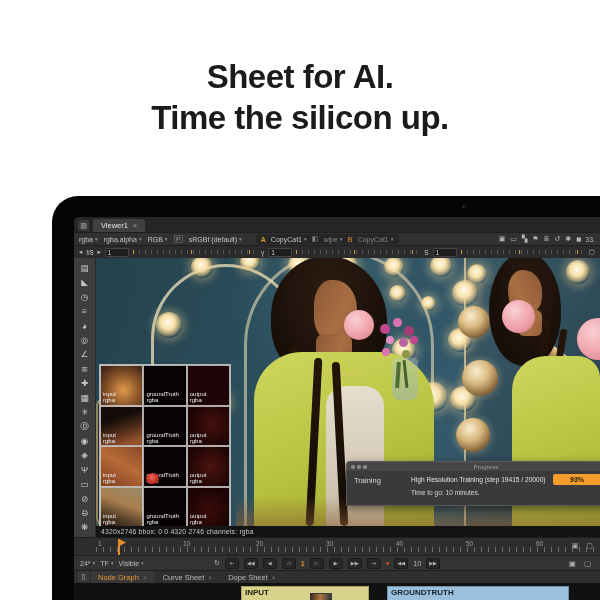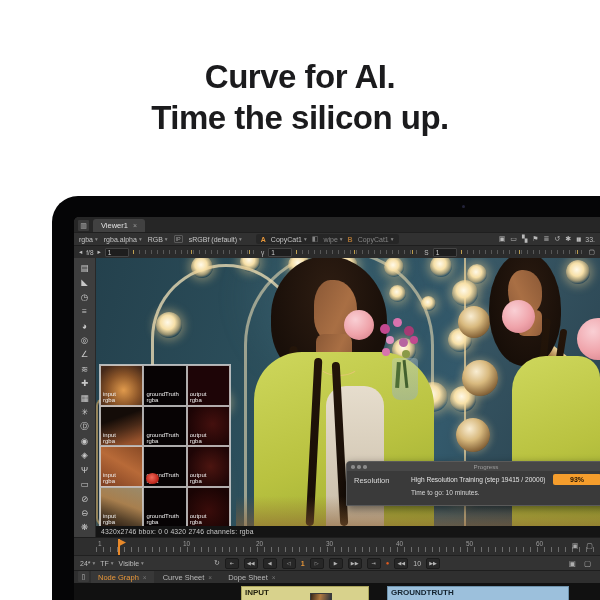--- a/index.html
+++ b/index.html
@@ -122,21 +122,21 @@
   .n-input{left:167px;width:128px;background:#d8d28c;border:1px solid #aaa45c;color:#23220f;}
   .n-gt{left:313px;width:182px;background:#9cc0dc;border:1px solid #6f93ad;color:#13222e;}
   .thumb{position:absolute;left:68px;top:6px;width:22px;height:11px;border:1px solid #3a3a3a;
     background:linear-gradient(100deg,#3a281a 0%,#b07840 45%,#26303e 100%);}
 </style>
 </head>
 <body>
 
 <div>
   <div class="headline">
-    <span>Curve for AI.</span><br>
+    <span>Sheet for AI.</span><br>
     <span>Time the silicon up.</span>
   </div>
 
   <div class="laptop">
     <div class="cam"></div>
     <div class="screen">
 
       <div class="tabbar">
         <span class="paneic" style="position:static">▥</span>
         <div class="tab">
@@ -384,21 +384,21 @@
 
             <div class="prog">
               <div class="ptitle">
                 <span class="dots">
                     <i></i>
                     <i></i>
                     <i></i>
                   </span>
                 <span>Progress</span>
               </div>
-              <span class="ptask">Resolution</span>
+              <span class="ptask">Training</span>
               <span class="pdetail">High Resolution Training (step 19415 / 20000)</span>
               <span class="peta">Time to go: 10 minutes.</span>
               <span class="pbar">93%</span>
             </div>
           </div>
           <div class="statusbar">4320x2746   bbox: 0 0 4320 2746   channels: rgba</div>
         </div>
       </div>
 
       <div class="tl">

